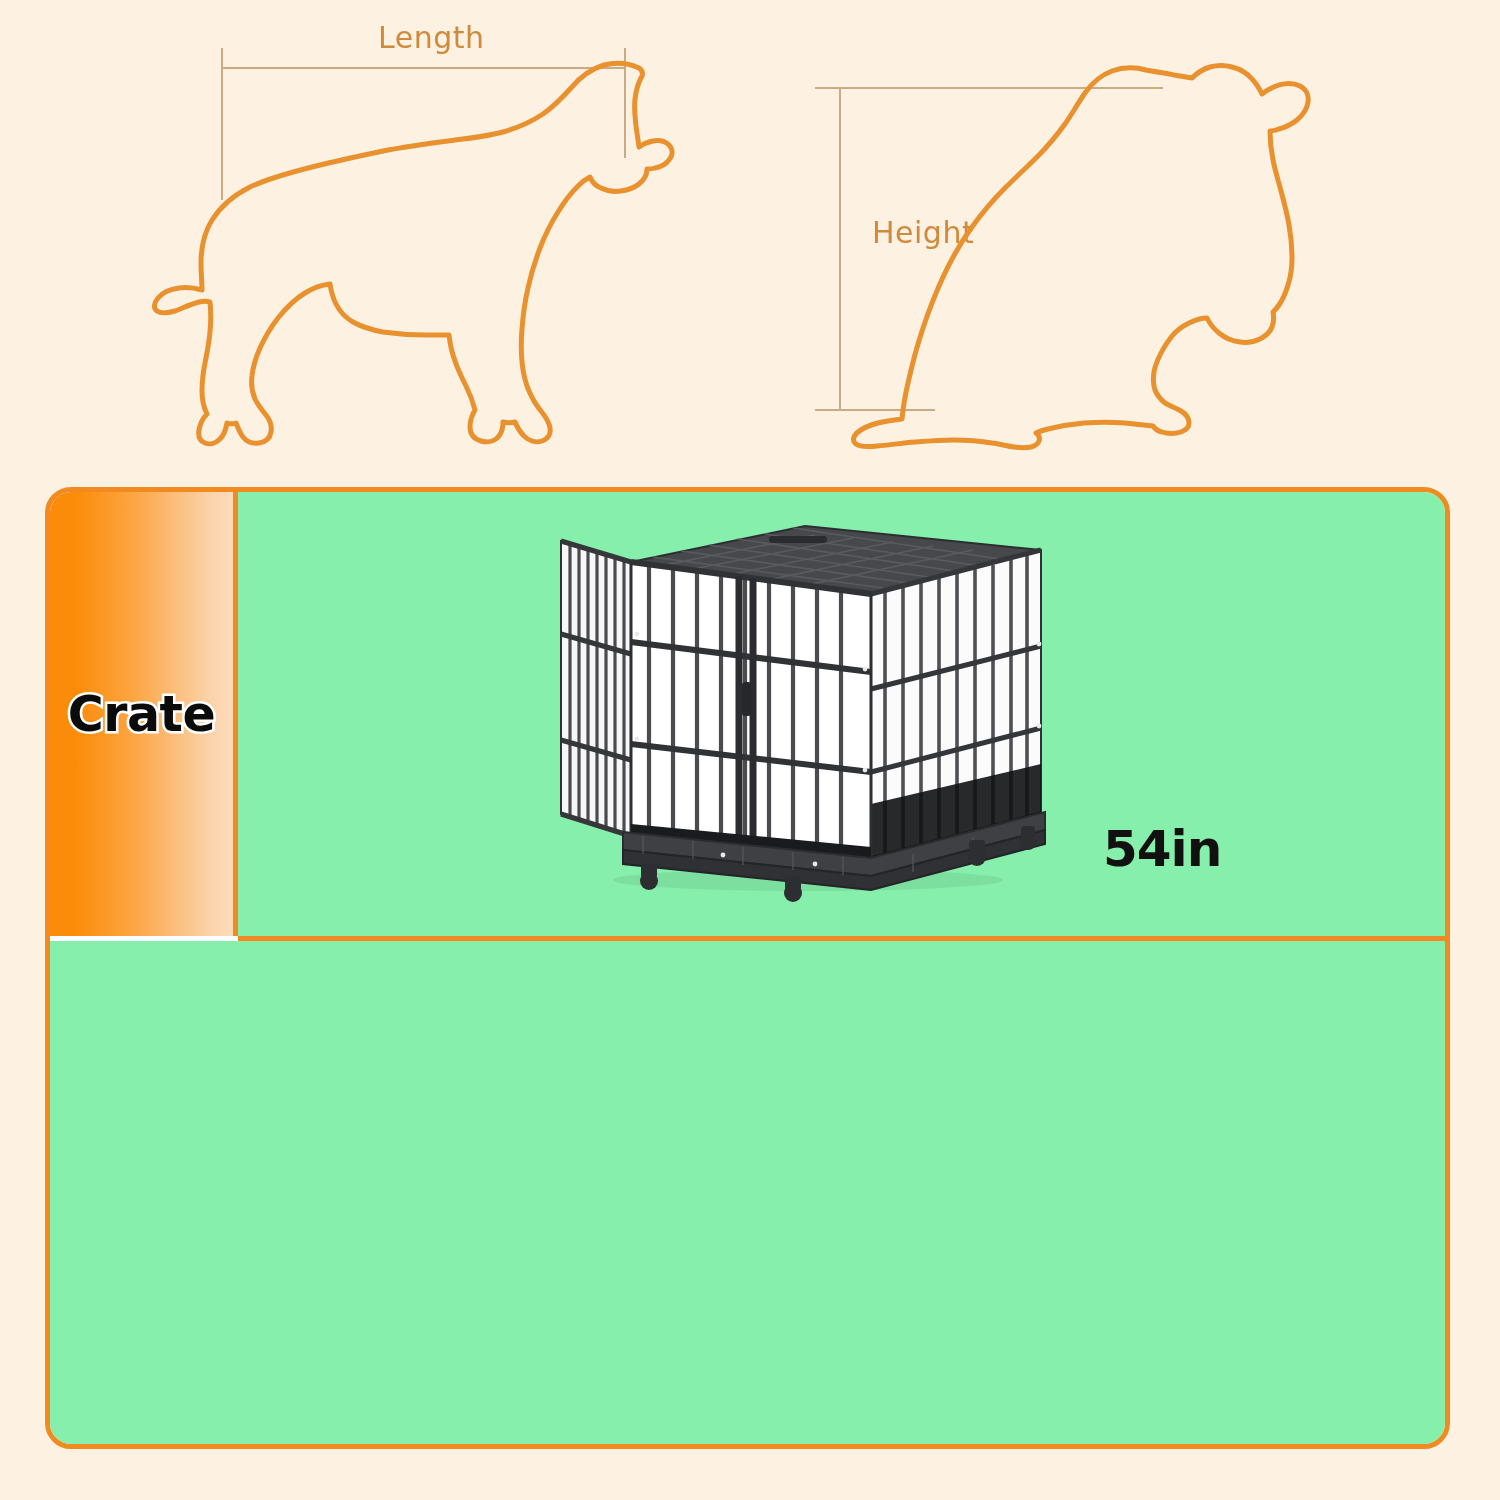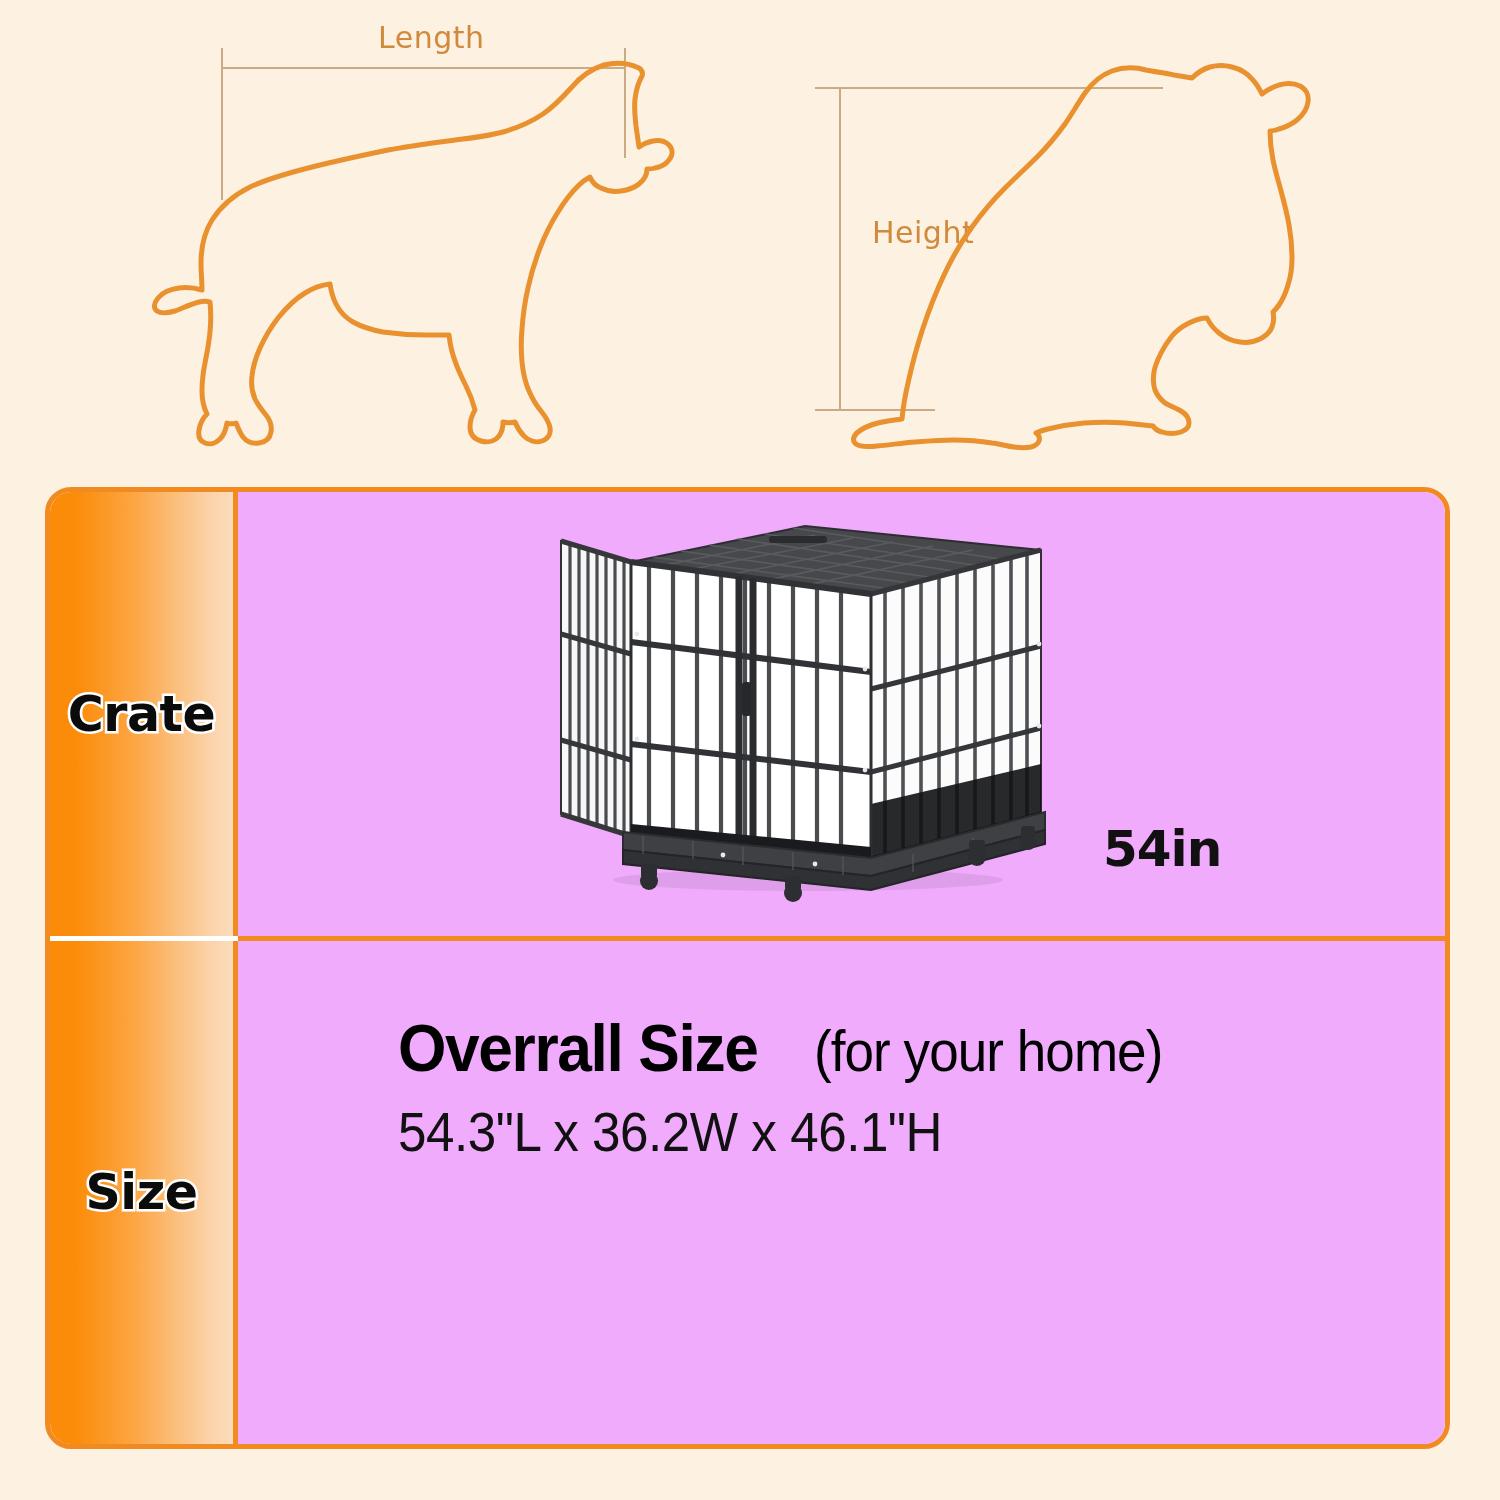--- a/index.html
+++ b/index.html
@@ -99,21 +99,21 @@
     font-size: 49px;
     color: #0b0b0b;
     letter-spacing: -0.5px;
     -webkit-text-stroke: 5px #ffffff;
     paint-order: stroke fill;
     line-height: 1;
   }
 
   .main-cell {
     flex: 1 1 auto;
-    background: #f0abfc;
+    background: #86efac;
     position: relative;
   }
 
   
   #crate-figure {
     position: absolute;
     left: 315px;
     top: 22px;
     width: 495px;
     height: 400px;
@@ -483,31 +483,21 @@
       <div id="crate-size-note">54in</div>
     </div>
   </div>
 
   <div class="row-divider">
     <div class="seg-side"></div>
     <div class="seg-main"></div>
   </div>
 
   <div class="card-row" id="row-size">
-    <div class="side-cell">
-      <span class="side-label">Size</span>
-    </div>
     <div class="main-cell">
       <div id="size-text-block">
 
-        <div class="size-group">
-          <div class="size-heading">
-            <span class="head-main">Overrall Size</span>
-            <span class="head-sub">(for your home)</span>
-          </div>
-          <div class="size-dims">54.3"L x 36.2W x 46.1"H</div>
-        </div>
 
 
       </div>
     </div>
   </div>
 </div>
 
 </body></html>

